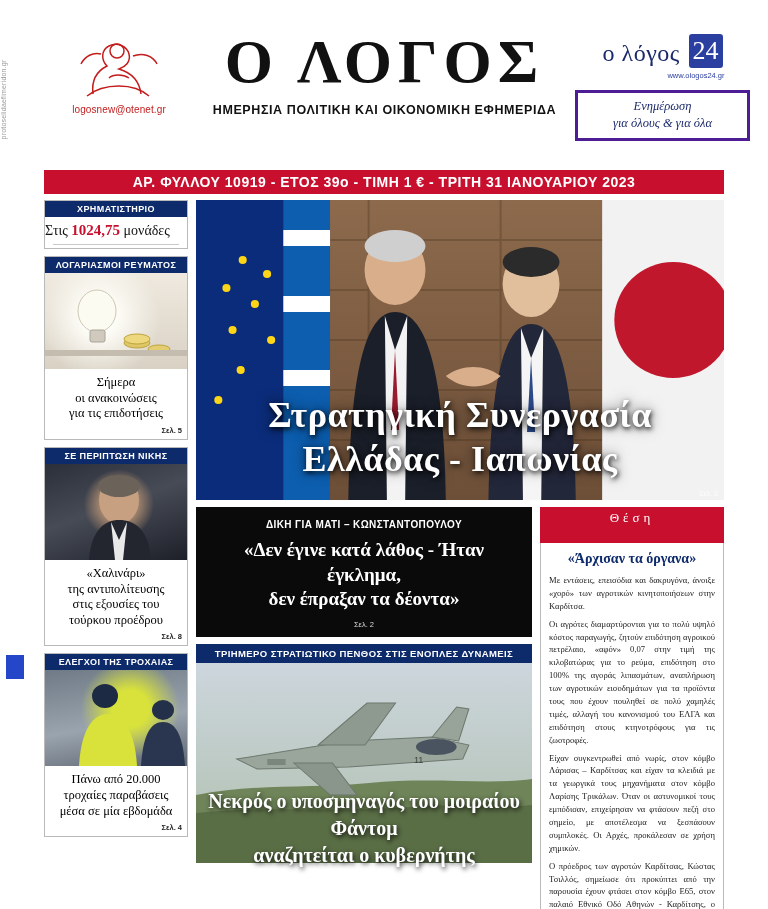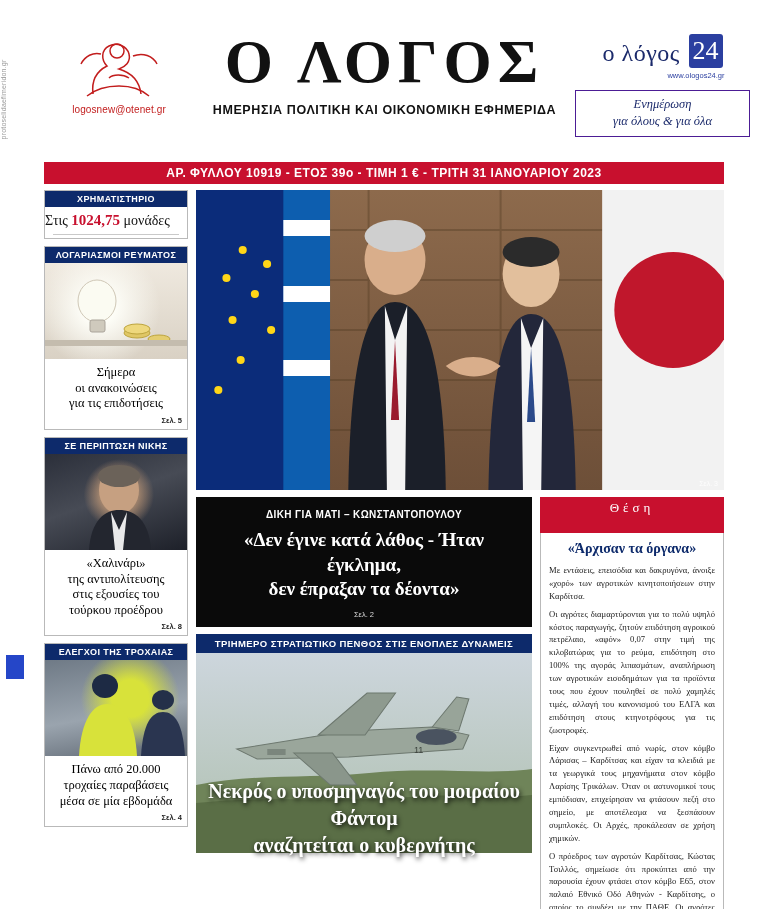--- a/index.html
+++ b/index.html
@@ -119,41 +119,41 @@
   }
   .site-logo .domain {
     position: absolute;
     right: -2px; bottom: -6px;
     font-family: "Liberation Sans", sans-serif;
     font-size: 7.5px;
     color: #2b3fa0;
   }
   .tagline-box {
     margin-top: 12px;
-    border: 1px solid #4c1d95;
+    border: 3px solid #4c1d95;
     background: #fff;
     padding: 5px 6px 6px;
     font-family: "Liberation Serif", serif;
     font-size: 12.5px;
     color: #1b2a6b;
     line-height: 1.35;
     font-style: italic;
   }
 
   
   .redbar {
     background: #c8102e;
     color: #fff;
     text-align: center;
     font-family: "Liberation Sans", sans-serif;
-    font-size: 12px;
+    font-size: 14px;
     font-weight: 700;
     letter-spacing: 0.5px;
     padding: 4px 0 4px;
-    margin: 10px 44px 0 44px;
+    margin: 18px 44px 0 44px;
   }
 
   
   .content {
     display: flex;
     padding: 6px 44px 0 44px;
     gap: 8px;
   }
   .col-left { width: 144px; }
   .col-main { flex: 1; }
@@ -523,20 +523,24 @@
           </g>
           <g>
             <ellipse cx="330" cy="84" rx="28" ry="33" fill="#e2bf9c"></ellipse>
             <path d="M288 300 C290 170 306 124 330 124 C356 124 372 170 374 300 Z" fill="#23273a"></path>
             <path d="M320 128 L330 158 L342 128 L340 300 L322 300 Z" fill="#f5f5f5"></path>
             <path d="M330 158 L334 232 L326 232 Z" fill="#2b4a8a"></path>
             <ellipse cx="330" cy="62" rx="28" ry="15" fill="#2b2b2b"></ellipse>
           </g>
           <path d="M246 176 C262 164 284 164 300 176 C286 190 262 190 246 176 Z" fill="#d9ae8b"></path>
         </svg>
+        <div class="lead-title">
+          <div>Στρατηγική Συνεργασία</div>
+          <div>Ελλάδας - Ιαπωνίας</div>
+        </div>
         <div class="photo-credit">Σελ. 3</div>
       </div>
 
       <div class="mid-row">
 
         <div class="mid-left">
 
           <div class="black-box">
             <div class="black-kicker">ΔΙΚΗ ΓΙΑ ΜΑΤΙ – ΚΩΝΣΤΑΝΤΟΠΟΥΛΟΥ</div>
             <div class="black-title">

